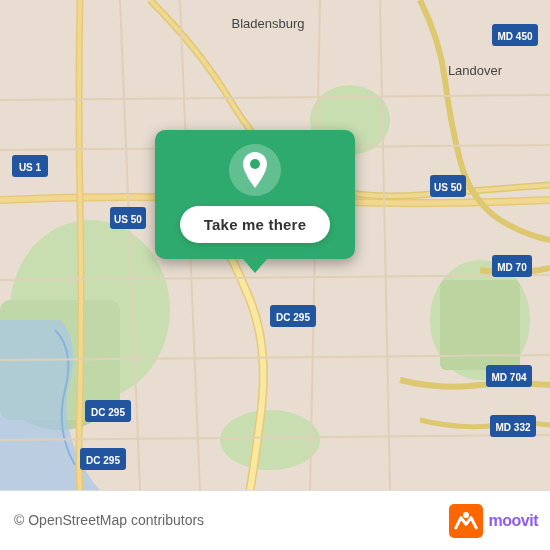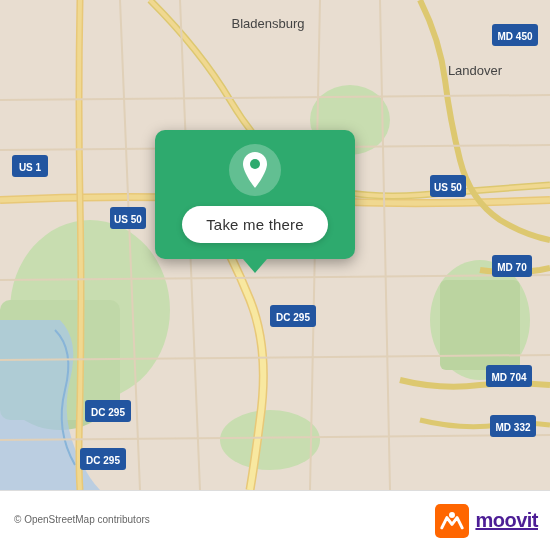--- a/index.html
+++ b/index.html
@@ -64,21 +64,21 @@
       margin-bottom: 10px;
     }
 
     #take-me-btn {
       background: white;
       color: #333;
       border: none;
       border-radius: 24px;
       padding: 10px 24px;
       font-size: 15px;
-      font-weight: 400;
+      font-weight: 700;
       cursor: pointer;
       letter-spacing: 0.2px;
       box-shadow: 0 2px 6px rgba(0,0,0,0.15);
     }
 
     
     #bottom-bar {
       width: 550px;
       height: 60px;
       background: white;
@@ -88,21 +88,21 @@
       justify-content: space-between;
       padding: 0 12px 0 14px;
     }
 
     #bottom-left {
       display: flex;
       flex-direction: column;
     }
 
     #attribution {
-      font-size: 10px;
+      font-size: 14px;
       color: #666;
       margin-bottom: 2px;
     }
 
     #location-name {
       font-size: 15px;
       color: #222;
       font-weight: 400;
     }
 
@@ -111,25 +111,24 @@
       align-items: center;
       gap: 6px;
     }
 
     #moovit-icon {
       width: 34px;
       height: 34px;
     }
 
     #moovit-text {
-      font-size: 20px;
+      font-size: 16px;
       font-weight: 700;
-      color: #4c1d95;
+      color: #8b5cf6;
       letter-spacing: -0.5px;
-      text-decoration: underline;
     }
   </style>
 </head>
 <body>
 
 <div id="map-container">
   <svg id="map-svg" viewBox="0 0 550 490" xmlns="http://www.w3.org/2000/svg">
 
     <rect width="550" height="490" fill="#e8ddd0"></rect>
 

